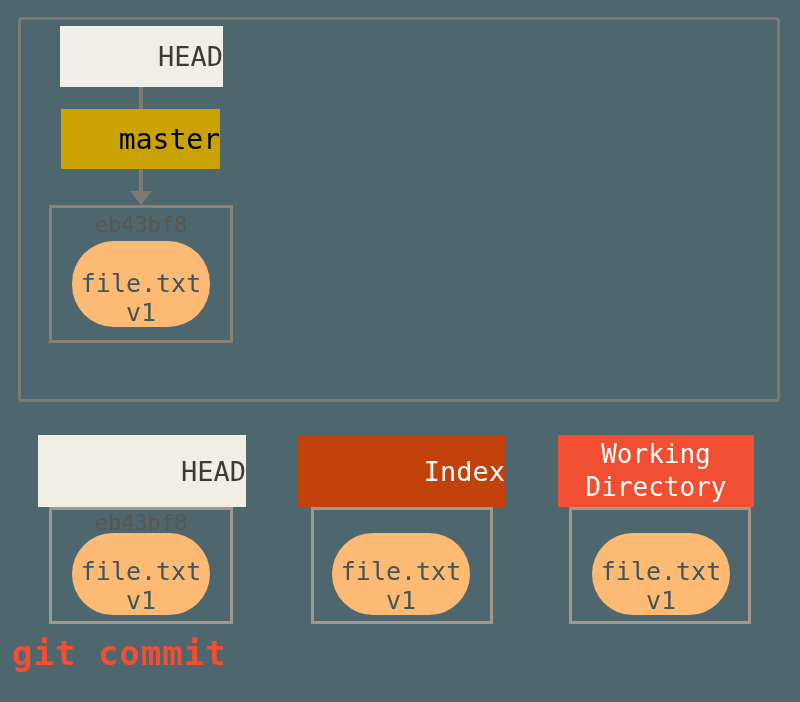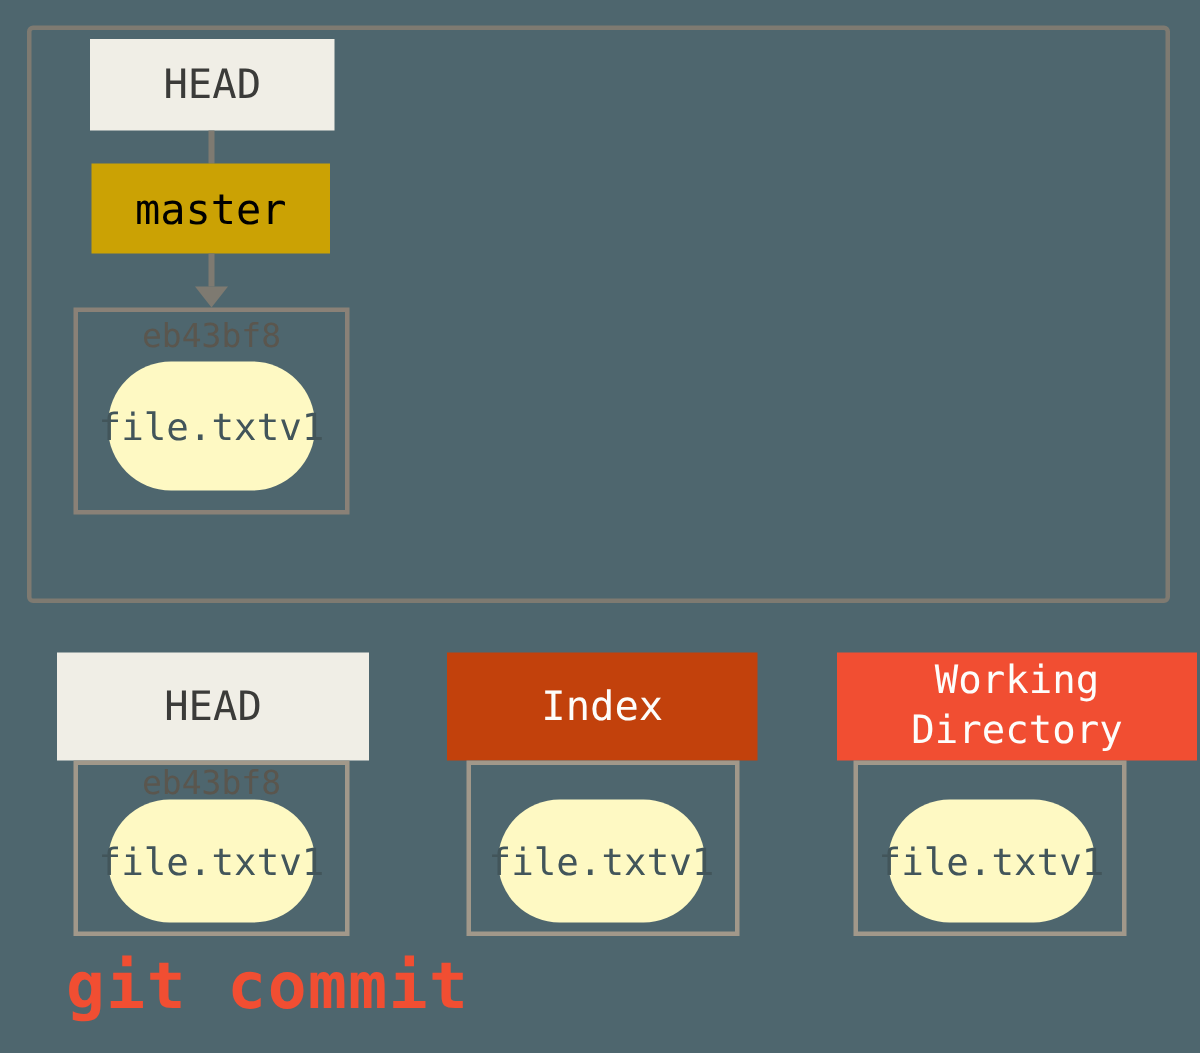--- a/index.html
+++ b/index.html
@@ -4,58 +4,58 @@
 <style>
   html,body{margin:0;padding:0;}
   #canvas{
     position:relative;
     width:800px;height:702px;
     background:#4e666e;
     font-family:"DejaVu Sans Mono","Liberation Mono",monospace;
     overflow:hidden;
   }
   .abs{position:absolute;box-sizing:border-box;}
-  .center{display:flex;align-items:center;justify-content:center;text-align:center;}
+  .center{display:flex;align-items:center;justify-content:flex-end;text-align:center;}
 
   
   .repo-box{left:18px;top:17px;width:762px;height:385px;border:3px solid #7e7a71;border-radius:4px;}
   .repo-label{left:30px;top:366px;font-size:25px;color:#5b564e;letter-spacing:1px;}
 
   .head-top{left:60px;top:26px;width:163px;height:61px;background:#f0eee6;color:#3b3b39;font-size:27px;}
   .conn1{left:139px;top:87px;width:4px;height:22px;background:#7e7a71;}
   .master-box{left:61px;top:109px;width:159px;height:60px;background:#cba204;color:#000000;font-size:28px;}
   .conn2{left:139px;top:169px;width:4px;height:22px;background:#7e7a71;}
   .arrowhead{left:130px;top:191px;width:0;height:0;
     border-left:11px solid transparent;border-right:11px solid transparent;
     border-top:14px solid #7e7a71;}
   .commit-box{left:49px;top:205px;width:184px;height:138px;border:3px solid #8a8177;}
   .hash-top{left:49px;top:212px;width:184px;text-align:center;font-size:22px;color:#5a564e;}
 
-  .blob{background:#fef9c3;color:#42555a;border-radius:42px;font-size:25px;line-height:29px;
-    flex-direction:row;}
+  .blob{background:#fdba74;color:#42555a;border-radius:42px;font-size:25px;line-height:29px;
+    flex-direction:column;}
   .blob-top{left:72px;top:241px;width:138px;height:86px;}
 
   
   .hdr{height:72px;top:435px;font-size:27px;}
   .hdr-head{left:38px;width:208px;background:#f0eee6;color:#3b3b39;}
   .hdr-index{left:298px;width:207px;background:#c2410c;color:#fdfdfb;}
-  .hdr-wd{left:558px;width:240px;background:#f14e32;color:#fdfdfb;font-size:26px;line-height:33px;padding:0 14px;}
+  .hdr-wd{left:558px;width:196px;background:#f14e32;color:#fdfdfb;font-size:26px;line-height:33px;padding:0 14px;}
 
   .container{top:507px;height:117px;border:3px solid #a1988a;}
   .cont-head{left:49px;width:184px;}
   .cont-index{left:311px;width:182px;}
   .cont-wd{left:569px;width:182px;}
   .hash-bottom{left:49px;top:510px;width:184px;text-align:center;font-size:22px;color:#5a564e;}
 
   .blob-b{top:533px;width:138px;height:82px;}
   .blob-head{left:72px;}
   .blob-index{left:332px;}
   .blob-wd{left:592px;}
 
-  .caption{left:12px;top:633px;font-size:43px;font-weight:bold;color:#f14e32;letter-spacing:1px;margin-left:32px;}
+  .caption{left:12px;top:633px;font-size:34px;font-weight:bold;color:#f14e32;letter-spacing:1px;}
 </style>
 </head>
 <body>
 
 <div id="canvas">
 
   <div class="abs repo-box"></div>
 
   <div class="abs center head-top">
     <span>HEAD</span>

